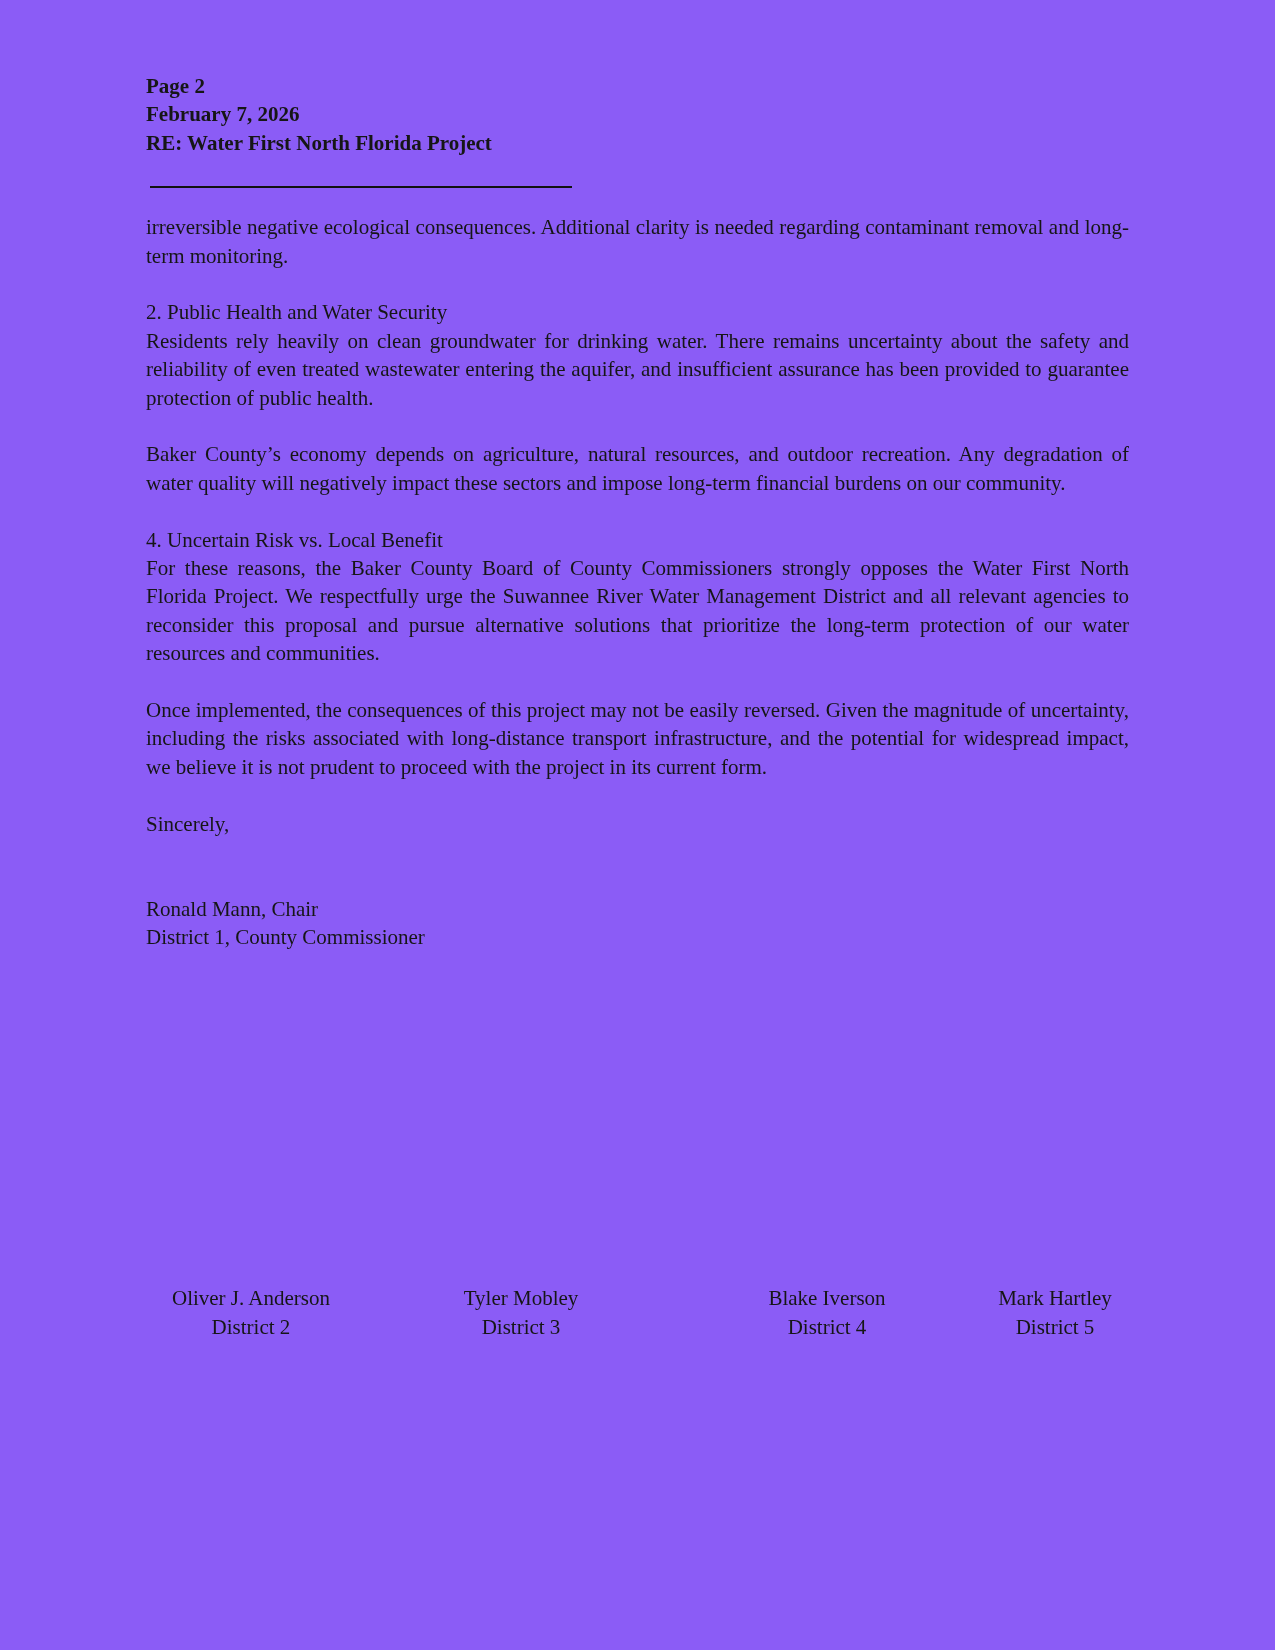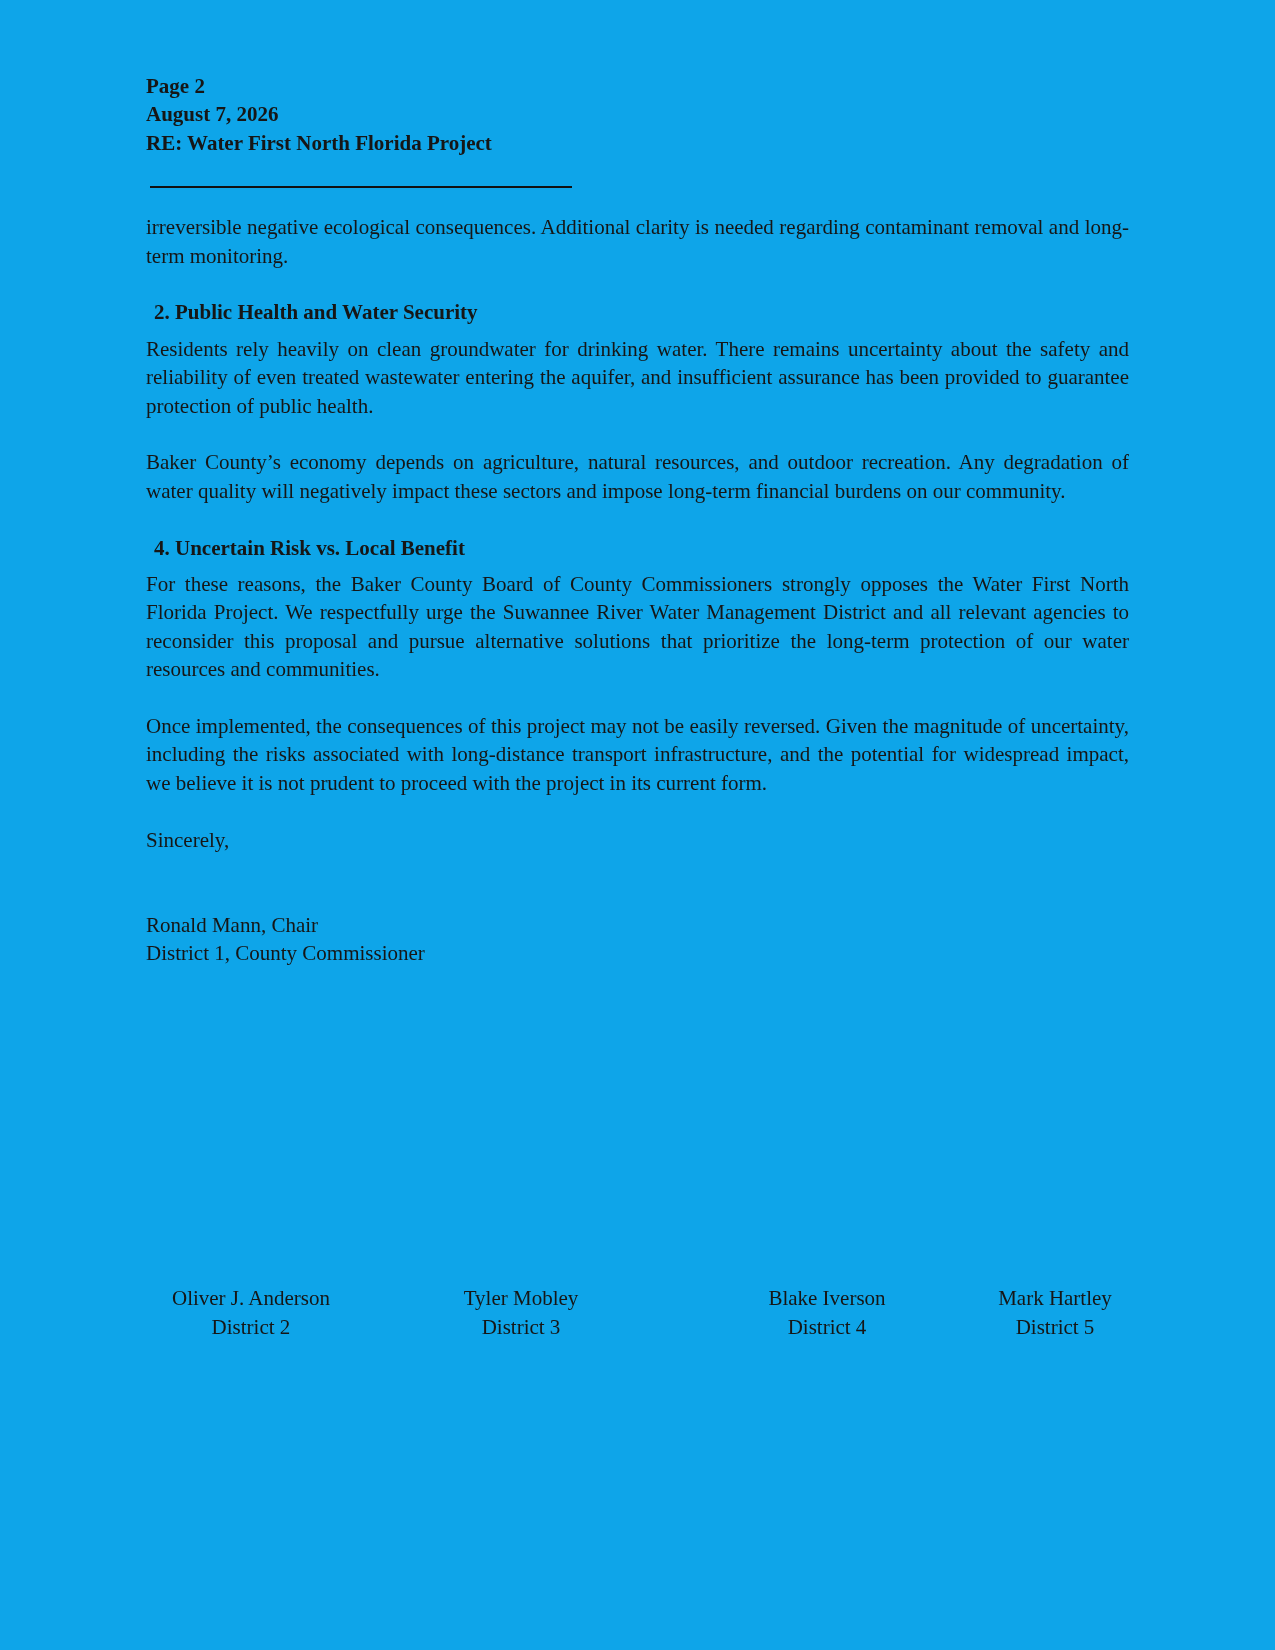--- a/index.html
+++ b/index.html
@@ -4,21 +4,21 @@
 <style>
   html, body {
     margin: 0;
     padding: 0;
     background: #ffffff;
   }
   .page {
     position: relative;
     width: 1275px;
     height: 1650px;
-    background: #0ea5e9;
+    background: #8b5cf6;
     color: #161616;
     font-family: "Liberation Serif", "DejaVu Serif", serif;
     font-size: 21px;
     line-height: 28.4px;
     box-sizing: border-box;
     overflow: hidden;
   }
   .content {
     padding: 72px 146px 0 146px;
   }
@@ -32,22 +32,22 @@
     width: 422px;
     height: 0;
     border-top: 2px solid #111111;
     margin: 29px 0 25px 4px;
   }
   p.body-par {
     margin: 0 0 28.4px 0;
     text-align: justify;
   }
   .sec-heading {
-    font-weight: bold;
-    margin: 8px;
+    font-weight: normal;
+    margin: 0;
   }
   p.valediction {
     margin: 0 0 56.8px 0;
     text-align: left;
   }
   .chair-block div {
     line-height: 28.4px;
   }
   .sig-row {
     position: absolute;
@@ -70,21 +70,21 @@
   .sig-col.c4 { left: 1048px; }
 </style>
 </head>
 <body>
 
 <div class="page">
   <div class="content">
 
     <div class="letter-header">
       <div>Page 2</div>
-      <div>August 7, 2026</div>
+      <div>February 7, 2026</div>
       <div>RE: Water First North Florida Project</div>
     </div>
 
     <div class="header-rule"></div>
 
     <p class="body-par">irreversible negative ecological consequences. Additional clarity is needed regarding contaminant removal and long-term monitoring.</p>
 
     <div class="sec-heading">2. Public Health and Water Security</div>
     <p class="body-par">Residents rely heavily on clean groundwater for drinking water. There remains uncertainty about the safety and reliability of even treated wastewater entering the aquifer, and insufficient assurance has been provided to guarantee protection of public health.</p>
 

